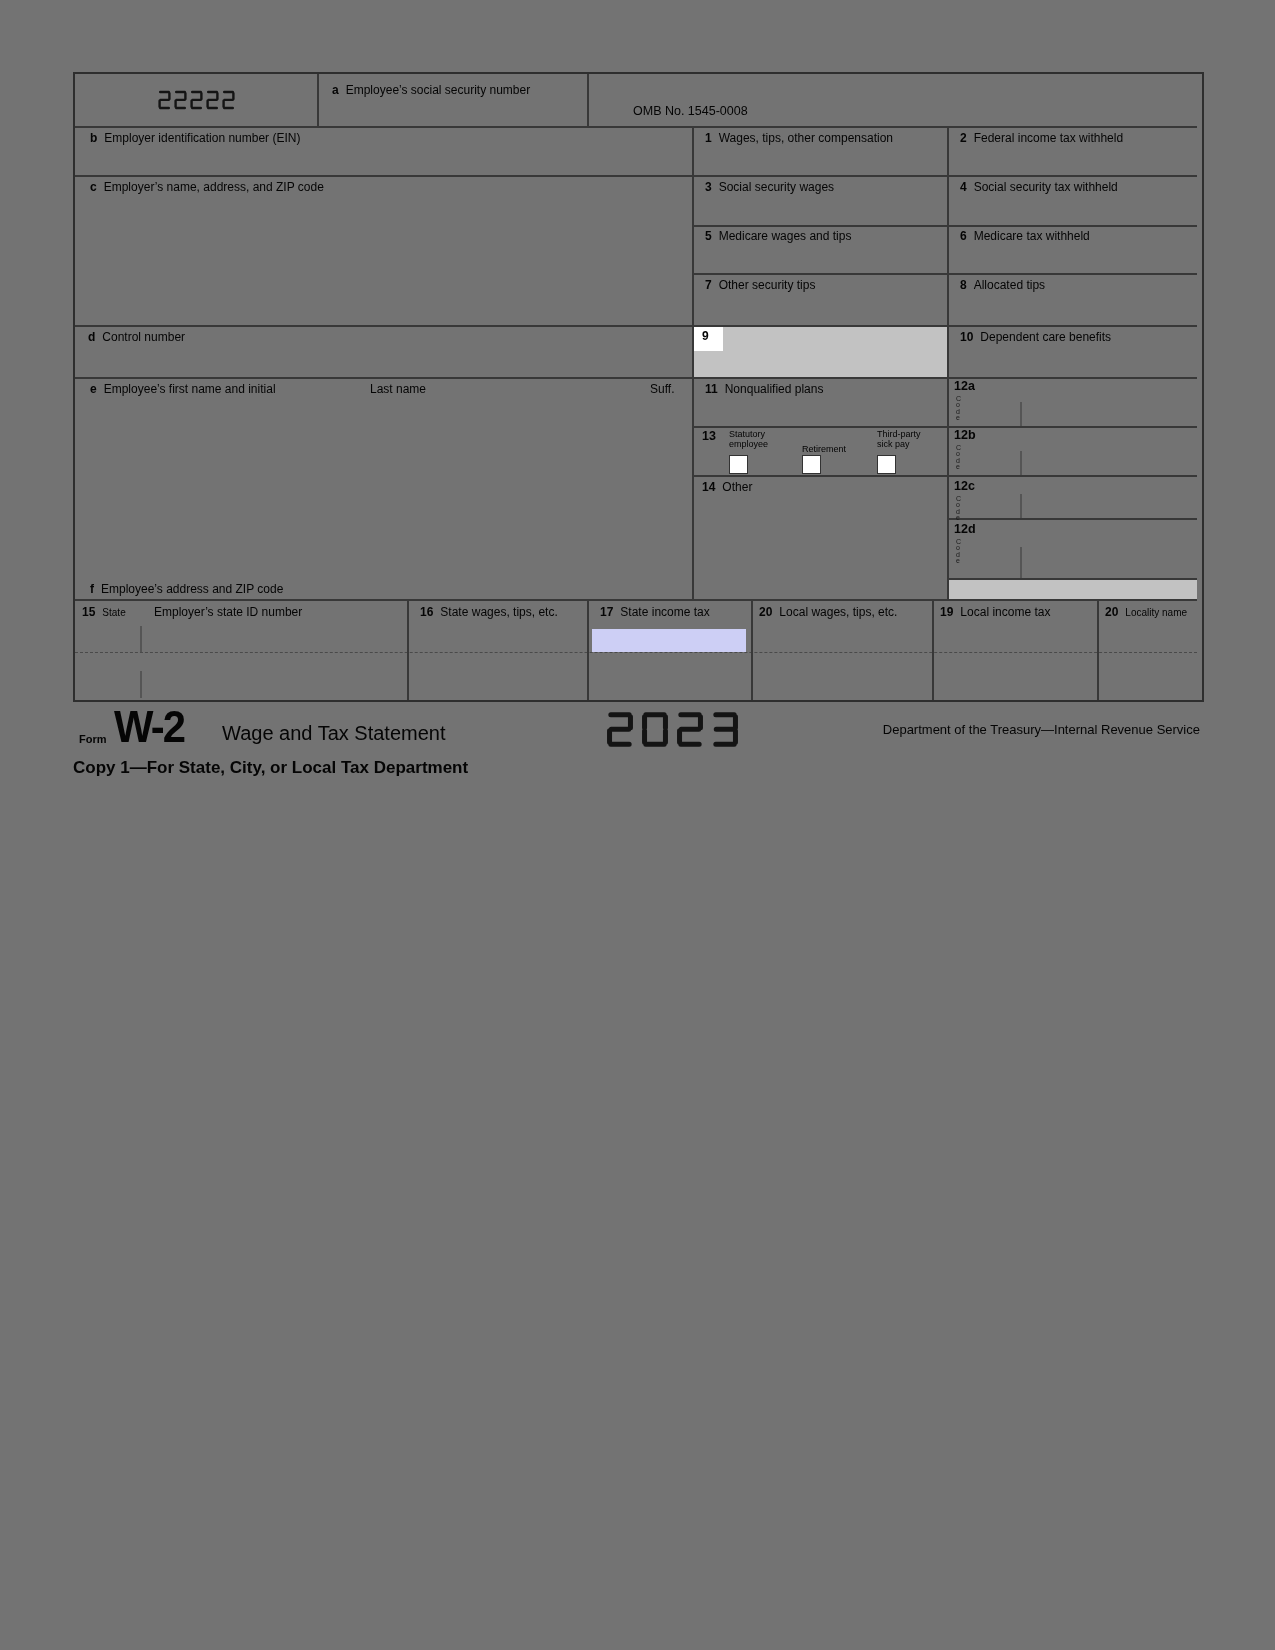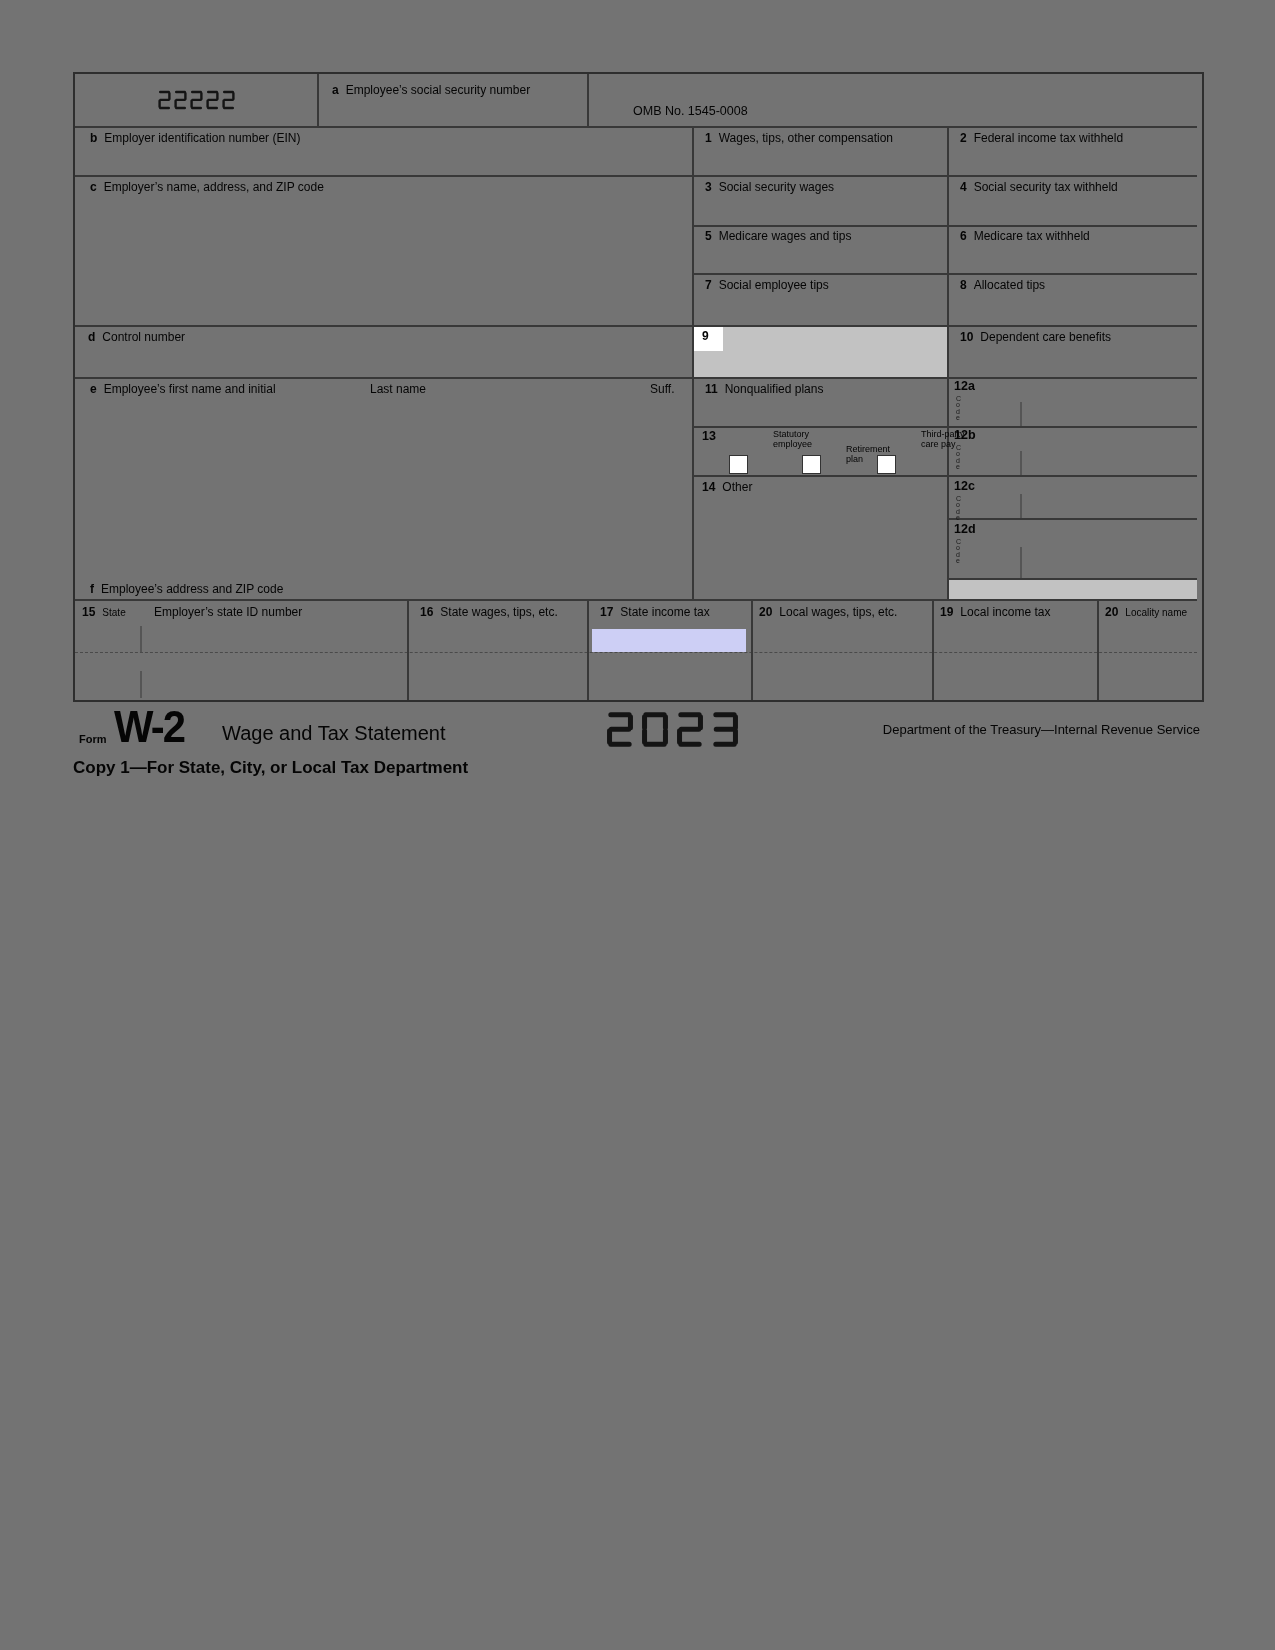--- a/index.html
+++ b/index.html
@@ -14,21 +14,21 @@
   
   .shade{position:absolute;background:#c2c2c2;}
   .chip{position:absolute;background:#ffffff;}
   
   .lbl{position:absolute;font-size:12px;line-height:13.5px;white-space:nowrap;}
   .lbl b{margin-right:7px;}
   .lbl .sm{font-size:10px;}
   .lbl12{position:absolute;font-size:12.5px;font-weight:bold;line-height:13px;white-space:nowrap;}
   .code{position:absolute;font-size:7px;line-height:6.3px;width:6px;word-break:break-all;color:#1a1a1a;}
   .omb{position:absolute;font-size:12.5px;white-space:nowrap;}
-  .cb-label{position:absolute;font-size:9px;line-height:10px;white-space:pre-line;margin-left:44px;}
+  .cb-label{position:absolute;font-size:9px;line-height:10px;white-space:pre-line;}
   .checkbox{position:absolute;width:19px;height:19px;border:1.6px solid #333;background:#fff;box-sizing:border-box;}
   .tick{position:absolute;width:1.6px;background:#555;}
   .input-highlight{position:absolute;background:#cdcff5;}
   
   .seg{position:absolute;display:flex;align-items:center;}
   .seg svg{display:block;}
   .seg-sm svg{width:15px;height:20px;margin:0 0.5px;}
   .seg-lg svg{width:32px;height:37px;margin:0 1.5px;}
   .seg path{fill:none;stroke:#141414;stroke-linecap:round;stroke-linejoin:round;vector-effect:non-scaling-stroke;}
   .seg-sm path{stroke-width:2.4px;}
@@ -106,41 +106,41 @@
 
     <div class="lbl" style="left:15px;top:58px;"><b>b</b><span>Employer identification number (EIN)</span></div>
     <div class="lbl" style="left:630px;top:58px;"><b>1</b><span>Wages, tips, other compensation</span></div>
     <div class="lbl" style="left:885px;top:58px;"><b>2</b><span>Federal income tax withheld</span></div>
 
     <div class="lbl" style="left:15px;top:107px;"><b>c</b><span>Employer’s name, address, and ZIP code</span></div>
     <div class="lbl" style="left:630px;top:107px;"><b>3</b><span>Social security wages</span></div>
     <div class="lbl" style="left:885px;top:107px;"><b>4</b><span>Social security tax withheld</span></div>
     <div class="lbl" style="left:630px;top:156px;"><b>5</b><span>Medicare wages and tips</span></div>
     <div class="lbl" style="left:885px;top:156px;"><b>6</b><span>Medicare tax withheld</span></div>
-    <div class="lbl" style="left:630px;top:205px;"><b>7</b><span>Social employee tips</span></div>
+    <div class="lbl" style="left:630px;top:205px;"><b>7</b><span>Other security tips</span></div>
     <div class="lbl" style="left:885px;top:205px;"><b>8</b><span>Allocated tips</span></div>
 
     <div class="lbl" style="left:13px;top:257px;"><b>d</b><span>Control number</span></div>
     <div class="lbl" style="left:627px;top:256px;"><b>9</b></div>
     <div class="lbl" style="left:885px;top:257px;"><b>10</b><span>Dependent care benefits</span></div>
 
     <div class="lbl" style="left:15px;top:309px;"><b>e</b><span>Employee’s first name and initial</span></div>
     <div class="lbl" style="left:295px;top:309px;">Last name</div>
     <div class="lbl" style="left:575px;top:309px;">Suff.</div>
     <div class="lbl" style="left:630px;top:309px;"><b>11</b><span>Nonqualified plans</span></div>
     <div class="lbl12" style="left:879px;top:306px;">12a</div>
     <div class="code" style="left:881px;top:322px;">Code</div>
 
     <div class="lbl12" style="left:627px;top:356px;">13</div>
     <div class="cb-label" style="left:654px;top:355px;">Statutory
 employee</div>
     <div class="cb-label" style="left:727px;top:370px;">Retirement
 plan</div>
     <div class="cb-label" style="left:802px;top:355px;">Third-party
-care pay</div>
+sick pay</div>
     <span class="checkbox" style="left:654px;top:381px;"></span>
     <span class="checkbox" style="left:727px;top:381px;"></span>
     <span class="checkbox" style="left:802px;top:381px;"></span>
     <div class="lbl12" style="left:879px;top:355px;">12b</div>
     <div class="code" style="left:881px;top:371px;">Code</div>
 
     <div class="lbl" style="left:627px;top:407px;text-align:center;"><b>14</b><span>Other</span></div>
     <div class="lbl12" style="left:879px;top:406px;">12c</div>
     <div class="code" style="left:881px;top:422px;">Code</div>
     <div class="lbl12" style="left:879px;top:449px;">12d</div>

